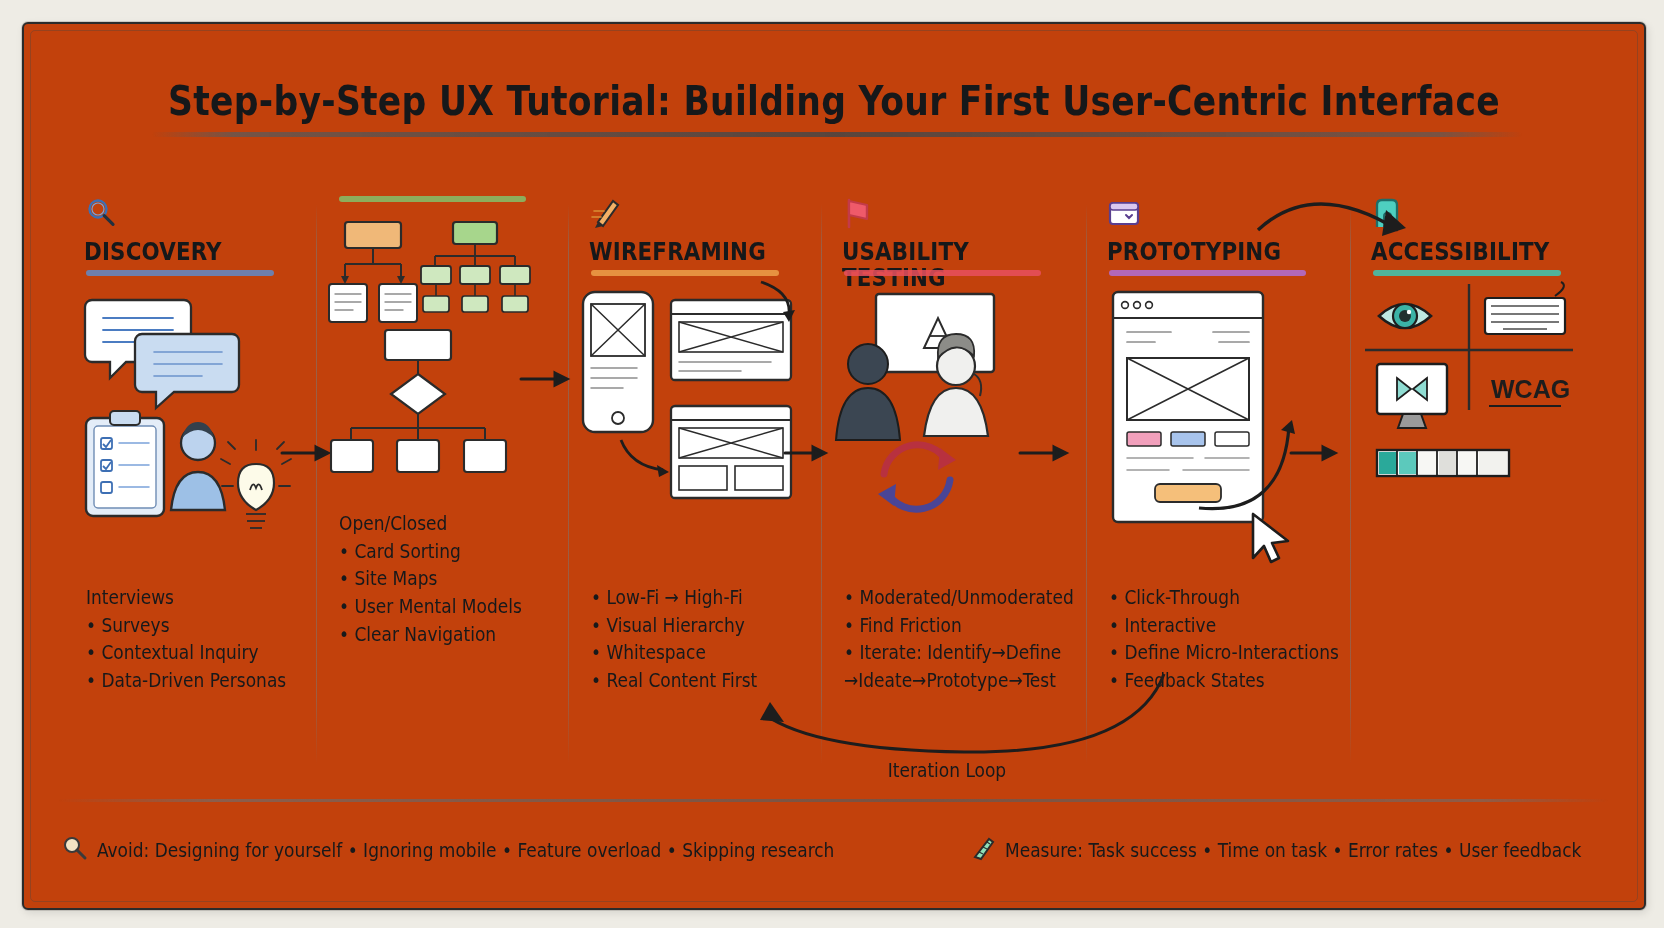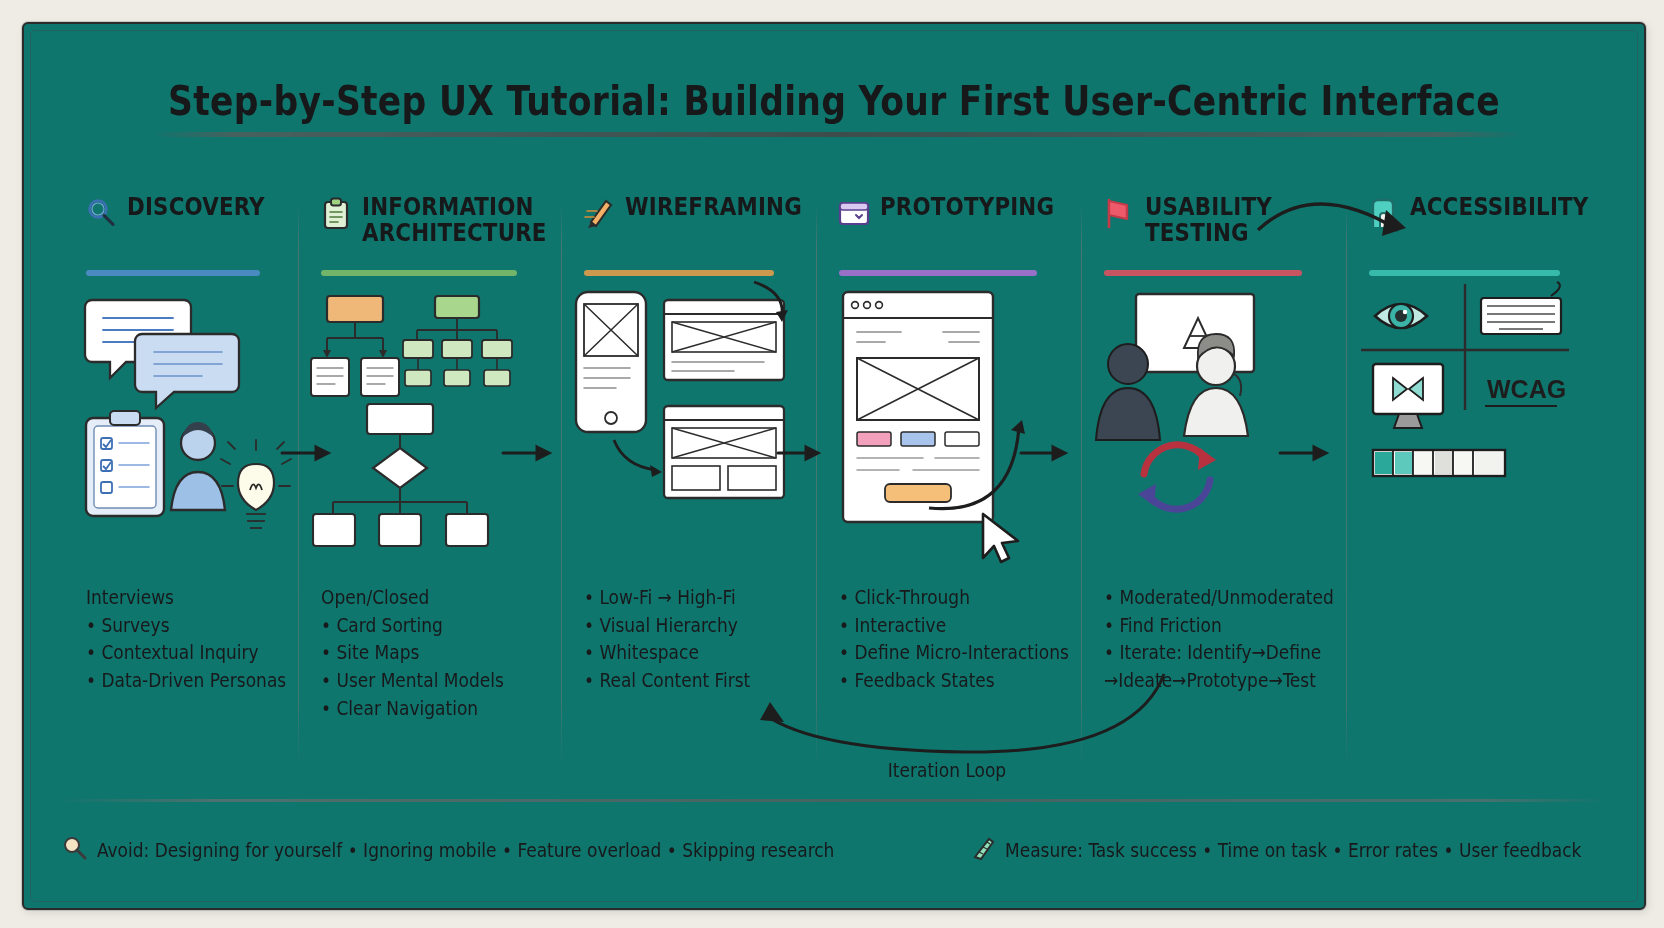--- a/index.html
+++ b/index.html
@@ -3,21 +3,21 @@
 <meta charset="utf-8">
 <style>
   html,body{margin:0;padding:0;}
   body{
     width:1664px;height:928px;overflow:hidden;
     background:#eeece5;
     font-family:"DejaVu Sans Condensed","Liberation Sans",sans-serif;
   }
   .board{
     position:absolute;left:22px;top:22px;width:1620px;height:884px;
-    background:#0f766e;
+    background:#c2410c;
     border:2px solid #2b2b2b;
     border-radius:6px;
     box-shadow:0 0 0 1px rgba(60,60,60,.18), 2px 3px 9px rgba(0,0,0,.10);
   }
   .board:before{
     content:"";position:absolute;left:6px;top:6px;right:6px;bottom:6px;
     border:1px solid rgba(70,70,70,.35);border-radius:5px;pointer-events:none;
   }
 
   
@@ -35,21 +35,21 @@
 
   
   .cols{position:absolute;left:40px;top:170px;width:1540px;height:580px;display:flex;}
   .col{position:relative;flex:1 1 0;padding:0 6px;}
   .col .divider{
     position:absolute;right:0;top:10px;width:1px;height:560px;
     background:linear-gradient(180deg,rgba(120,120,120,0) 0%,rgba(120,120,120,.55) 8%,rgba(120,120,120,.5) 88%,rgba(120,120,120,0) 100%);
   }
   .col:last-child .divider{display:none;}
 
-  .head{display:flex;align-items:flex-start;gap:9px;height:74px;padding-left:14px;}
+  .head{display:flex;align-items:flex-start;gap:9px;height:74px;padding-left:14px;flex-direction:column;}
   .head-icon{width:34px;height:34px;flex:0 0 34px;margin-top:2px;}
   .head-txt{
     font-size:25px;font-weight:700;color:#16181a;line-height:1.04;
     letter-spacing:.2px;transform:scaleX(.95);transform-origin:left center;
     white-space:pre-line;
   }
   .underline{height:6px;border-radius:4px;margin:2px 0 0 16px;width:78%;filter:blur(.5px);}
 
   .art{position:relative;height:300px;margin-top:2px;text-decoration:underline;}
   .art svg{position:absolute;left:0;top:0;overflow:visible;}
@@ -163,35 +163,20 @@
       <div class="list">
         <div class="li">Interviews</div>
         <div class="li">• Surveys</div>
         <div class="li">• Contextual Inquiry</div>
         <div class="li">• Data-Driven Personas</div>
       </div>
     </div>
 
     <div class="col">
       <div class="divider"></div>
-      <div class="head">
-        <span class="head-icon ico">
-          <svg width="34" height="34" viewBox="0 0 34 34">
-            <rect x="6" y="6" width="22" height="26" rx="3" fill="#dff0d4" stroke="#2b2b2b" stroke-width="2.2"></rect>
-            <rect x="12" y="2.5" width="10" height="7" rx="2.5" fill="#9fd182" stroke="#2b2b2b" stroke-width="2"></rect>
-            <g stroke="#4b7a38" stroke-width="1.6" stroke-linecap="round">
-              <line x1="11" y1="16" x2="23" y2="16"></line>
-                <line x1="11" y1="21" x2="23" y2="21"></line>
-                <line x1="11" y1="26" x2="19" y2="26"></line>
-            </g>
-          </svg>
-        </span>
-        <span class="head-txt">INFORMATION
-ARCHITECTURE</span>
-      </div>
       <div class="underline" style="background:#84c06a;opacity:.85"></div>
 
       <div class="art">
         <svg width="250" height="300" viewBox="0 0 250 300">
 
           <rect x="22" y="18" width="56" height="26" rx="3" fill="#f0b878" stroke="#2b2b2b" stroke-width="2.2"></rect>
           <g stroke="#2b2b2b" stroke-width="2" fill="none">
             <path d="M50 44 v16 M22 60 h56 M22 60 v12 M78 60 v12"></path>
           </g>
           <g fill="#2b2b2b">
@@ -317,20 +302,70 @@
         <div class="li">• Whitespace</div>
         <div class="li">• Real Content First</div>
       </div>
     </div>
 
     <div class="col">
       <div class="divider"></div>
       <div class="head">
         <span class="head-icon ico">
           <svg width="34" height="34" viewBox="0 0 34 34">
+            <path d="M7 4 v27" stroke="#c33a49" stroke-width="2.6" stroke-linecap="round"></path>
+            <path d="M7 5 l18 4 l0 14 l-18 -4 z" fill="#ef5a6a" stroke="#c33a49" stroke-width="2.2" stroke-linejoin="round"></path>
+            <path d="M25 9 l0 14" stroke="#c33a49" stroke-width="2.2"></path>
+          </svg>
+        </span>
+        <span class="head-txt">USABILITY
+TESTING</span>
+      </div>
+      <div class="underline" style="background:#e8505f;opacity:.85"></div>
+
+      <div class="art">
+        <svg width="250" height="300" viewBox="0 0 250 300">
+
+          <rect x="48" y="16" width="118" height="78" rx="3" fill="#fff" stroke="#2b2b2b" stroke-width="2.4"></rect>
+          <path d="M96 70 l14 -30 l14 30 z" fill="none" stroke="#2b2b2b" stroke-width="2"></path>
+          <line x1="102" y1="58" x2="118" y2="58" stroke="#2b2b2b" stroke-width="1.8"></line>
+
+          <circle cx="40" cy="86" r="20" fill="#3b4652" stroke="#1d1d1d" stroke-width="2"></circle>
+          <path d="M8 162 q4 -52 32 -52 q28 0 32 52 z" fill="#3b4652" stroke="#1d1d1d" stroke-width="2"></path>
+
+          <circle cx="128" cy="88" r="19" fill="#f0f0ee" stroke="#2b2b2b" stroke-width="2.2"></circle>
+          <path d="M110 80 q18 -20 36 -2 q2 -22 -18 -22 q-20 0 -18 24 z" fill="#8c8c88" stroke="#2b2b2b" stroke-width="1.8"></path>
+          <path d="M146 96 q10 6 6 22" fill="none" stroke="#2b2b2b" stroke-width="2"></path>
+          <path d="M96 158 q6 -48 32 -48 q26 0 32 48 z" fill="#f0f0ee" stroke="#2b2b2b" stroke-width="2.2"></path>
+
+          <path d="M56 196 a34 34 0 0 1 62 -14" fill="none" stroke="#b8313f" stroke-width="7" stroke-linecap="round"></path>
+          <polygon points="112,170 128,182 110,192" fill="#b8313f"></polygon>
+          <path d="M122 202 a34 34 0 0 1 -62 14" fill="none" stroke="#4a4596" stroke-width="7" stroke-linecap="round"></path>
+          <polygon points="66,228 50,216 68,206" fill="#4a4596"></polygon>
+
+          <g stroke="#1d1d1d" stroke-width="3" fill="#1d1d1d">
+            <line x1="192" y1="175" x2="226" y2="175" stroke-linecap="round"></line>
+            <polygon points="226,169 238,175 226,181"></polygon>
+          </g>
+        </svg>
+      </div>
+
+      <div class="list">
+        <div class="li">• Moderated/Unmoderated</div>
+        <div class="li">• Find Friction</div>
+        <div class="li">• Iterate: Identify→Define</div>
+        <div class="li">→Ideate→Prototype→Test</div>
+      </div>
+    </div>
+
+    <div class="col">
+      <div class="divider"></div>
+      <div class="head">
+        <span class="head-icon ico">
+          <svg width="34" height="34" viewBox="0 0 34 34">
             <rect x="3" y="7" width="28" height="21" rx="3" fill="#fff" stroke="#5a3f8f" stroke-width="2.2"></rect>
             <rect x="3" y="7" width="28" height="7" rx="3" fill="#d9c8f0" stroke="#5a3f8f" stroke-width="1.6"></rect>
             <path d="M19 19 l3 3 l3 -3" fill="none" stroke="#5a3f8f" stroke-width="2" stroke-linecap="round"></path>
           </svg>
         </span>
         <span class="head-txt">PROTOTYPING</span>
       </div>
       <div class="underline" style="background:#b06fd8;opacity:.85"></div>
 
       <div class="art">
@@ -371,70 +406,20 @@
             <polygon points="230,169 242,175 230,181"></polygon>
           </g>
         </svg>
       </div>
 
       <div class="list">
         <div class="li">• Click-Through</div>
         <div class="li">• Interactive</div>
         <div class="li">• Define Micro-Interactions</div>
         <div class="li">• Feedback States</div>
-      </div>
-    </div>
-
-    <div class="col">
-      <div class="divider"></div>
-      <div class="head">
-        <span class="head-icon ico">
-          <svg width="34" height="34" viewBox="0 0 34 34">
-            <path d="M7 4 v27" stroke="#c33a49" stroke-width="2.6" stroke-linecap="round"></path>
-            <path d="M7 5 l18 4 l0 14 l-18 -4 z" fill="#ef5a6a" stroke="#c33a49" stroke-width="2.2" stroke-linejoin="round"></path>
-            <path d="M25 9 l0 14" stroke="#c33a49" stroke-width="2.2"></path>
-          </svg>
-        </span>
-        <span class="head-txt">USABILITY
-TESTING</span>
-      </div>
-      <div class="underline" style="background:#e8505f;opacity:.85"></div>
-
-      <div class="art">
-        <svg width="250" height="300" viewBox="0 0 250 300">
-
-          <rect x="48" y="16" width="118" height="78" rx="3" fill="#fff" stroke="#2b2b2b" stroke-width="2.4"></rect>
-          <path d="M96 70 l14 -30 l14 30 z" fill="none" stroke="#2b2b2b" stroke-width="2"></path>
-          <line x1="102" y1="58" x2="118" y2="58" stroke="#2b2b2b" stroke-width="1.8"></line>
-
-          <circle cx="40" cy="86" r="20" fill="#3b4652" stroke="#1d1d1d" stroke-width="2"></circle>
-          <path d="M8 162 q4 -52 32 -52 q28 0 32 52 z" fill="#3b4652" stroke="#1d1d1d" stroke-width="2"></path>
-
-          <circle cx="128" cy="88" r="19" fill="#f0f0ee" stroke="#2b2b2b" stroke-width="2.2"></circle>
-          <path d="M110 80 q18 -20 36 -2 q2 -22 -18 -22 q-20 0 -18 24 z" fill="#8c8c88" stroke="#2b2b2b" stroke-width="1.8"></path>
-          <path d="M146 96 q10 6 6 22" fill="none" stroke="#2b2b2b" stroke-width="2"></path>
-          <path d="M96 158 q6 -48 32 -48 q26 0 32 48 z" fill="#f0f0ee" stroke="#2b2b2b" stroke-width="2.2"></path>
-
-          <path d="M56 196 a34 34 0 0 1 62 -14" fill="none" stroke="#b8313f" stroke-width="7" stroke-linecap="round"></path>
-          <polygon points="112,170 128,182 110,192" fill="#b8313f"></polygon>
-          <path d="M122 202 a34 34 0 0 1 -62 14" fill="none" stroke="#4a4596" stroke-width="7" stroke-linecap="round"></path>
-          <polygon points="66,228 50,216 68,206" fill="#4a4596"></polygon>
-
-          <g stroke="#1d1d1d" stroke-width="3" fill="#1d1d1d">
-            <line x1="192" y1="175" x2="226" y2="175" stroke-linecap="round"></line>
-            <polygon points="226,169 238,175 226,181"></polygon>
-          </g>
-        </svg>
-      </div>
-
-      <div class="list">
-        <div class="li">• Moderated/Unmoderated</div>
-        <div class="li">• Find Friction</div>
-        <div class="li">• Iterate: Identify→Define</div>
-        <div class="li">→Ideate→Prototype→Test</div>
       </div>
     </div>
 
     <div class="col">
 
       <div class="head">
         <span class="head-icon ico">
           <svg width="34" height="34" viewBox="0 0 34 34">
             <path d="M6 31 v-22 q0 -5 5 -5 h10 q5 0 5 5 v22" fill="#4ecfc0" stroke="#1f6d68" stroke-width="2.3" stroke-linejoin="round"></path>
             <path d="M13 31 v-11 q0 -3 3.5 -3 q3.5 0 3.5 3 v11" fill="#f7f5ee" stroke="#1f6d68" stroke-width="2"></path>

